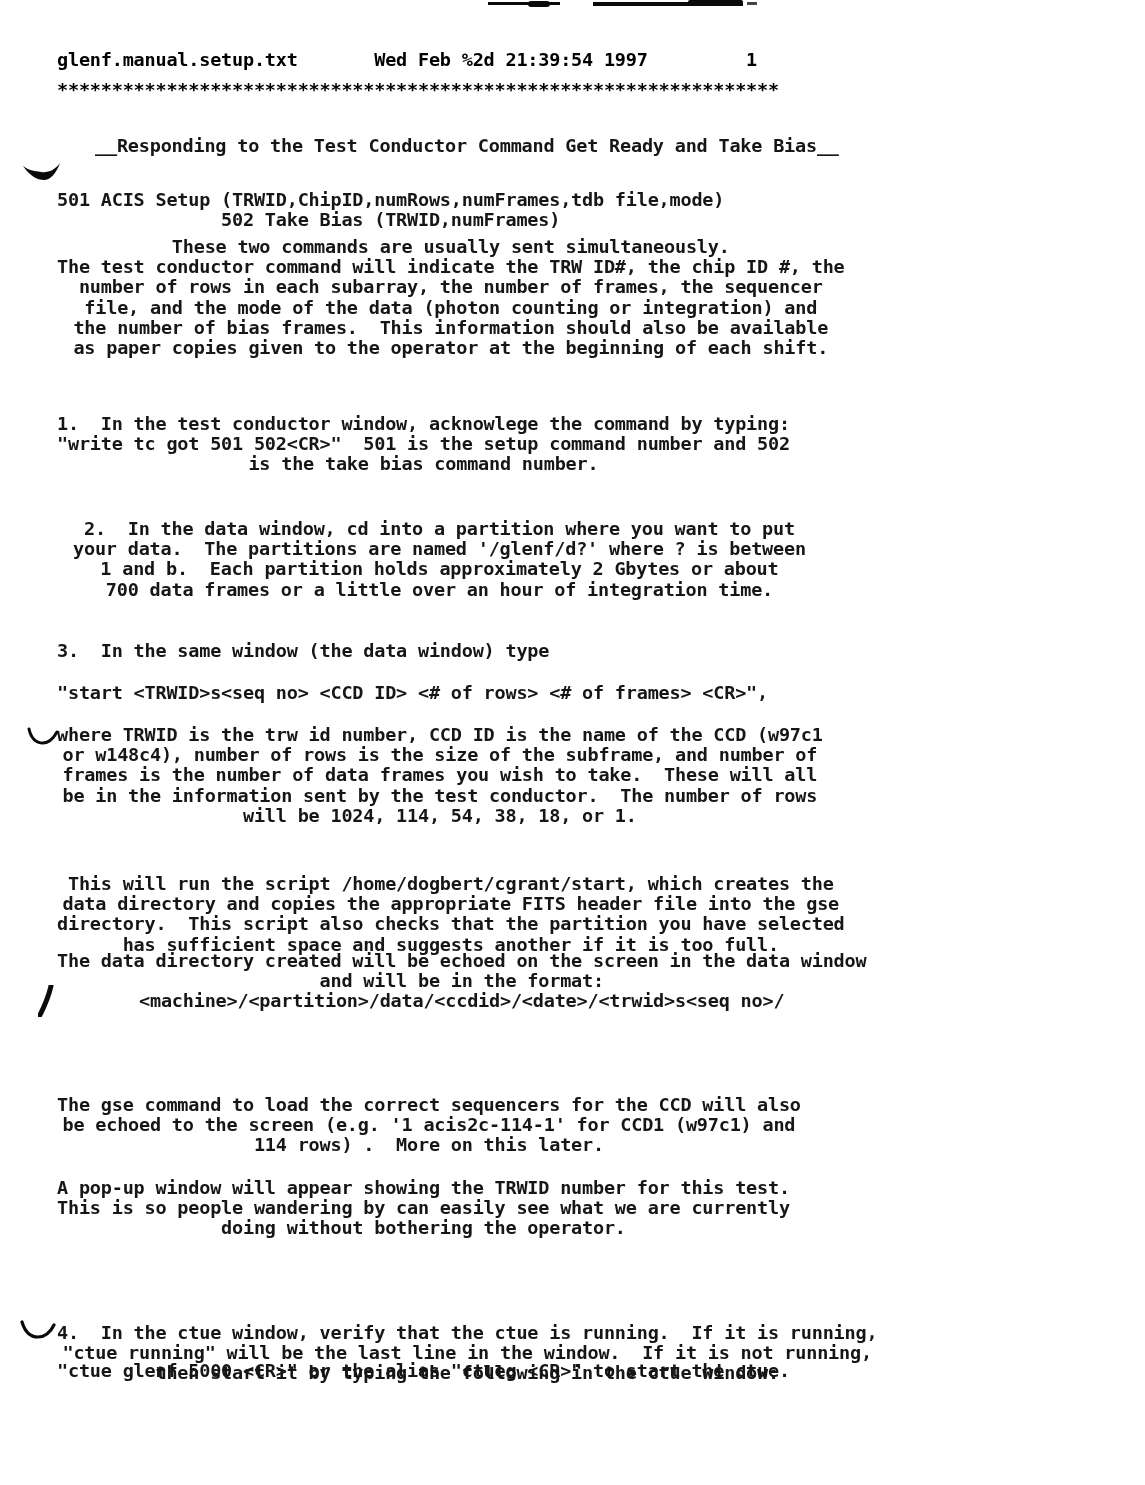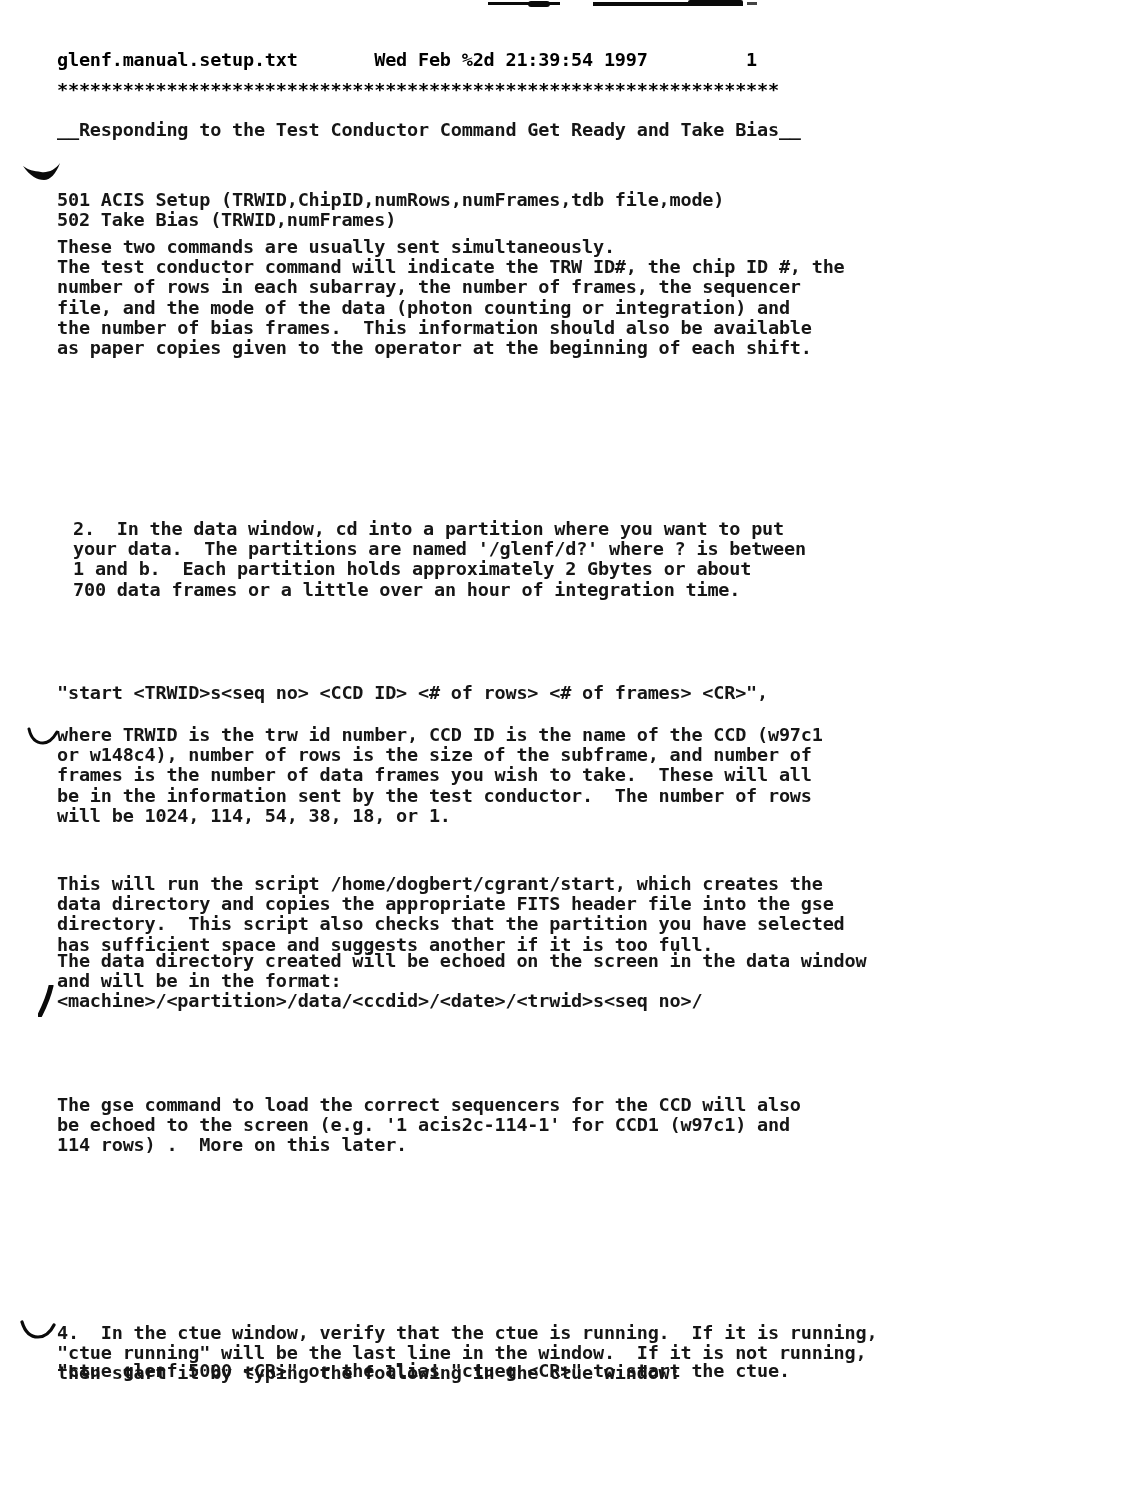--- a/index.html
+++ b/index.html
@@ -2,20 +2,21 @@
 <html><head>
 <meta charset="utf-8">
 <style>
   html,body{margin:0;padding:0;background:#ffffff;}
   .page{
     position:relative;
     width:1065px;height:1485px;
     background:#ffffff;
     overflow:hidden;
     font-family:"DejaVu Sans Mono","Liberation Mono",monospace;
+    text-align:center;
   }
   pre.txt{
     position:absolute;
     left:57px;
     margin:0;
     font-family:"DejaVu Sans Mono","Liberation Mono",monospace;
     font-size:18.5px;
     line-height:20.2px;
     white-space:pre;
     color:#161616;
@@ -33,50 +34,57 @@
 
   <div class="artifact" style="left:488px;top:2px;width:72px;height:3px;"></div>
   <div class="artifact" style="left:528px;top:1px;width:22px;height:6px;border-radius:3px;"></div>
   <div class="artifact" style="left:593px;top:2px;width:150px;height:4px;"></div>
   <div class="artifact" style="left:688px;top:0;width:55px;height:6px;border-radius:2px;"></div>
   <div class="artifact" style="left:747px;top:2px;width:10px;height:3px;background:#444;"></div>
   <div class="artifact" style="left:1105px;top:1px;width:18px;height:4px;background:#c6c6c6;"></div>
 
   <pre class="txt header" style="top:50px;">glenf.manual.setup.txt       Wed Feb %2d 21:39:54 1997         1</pre>
   <pre class="txt header" style="top:80px;">******************************************************************</pre>
-  <pre class="txt" style="top:120px;">__Responding to the Test Conductor Command Get Ready and Take Bias__</pre>
+  <pre class="txt" style="top:136px;margin-left:38px;">__Responding to the Test Conductor Command Get Ready and Take Bias__</pre>
 
   <pre class="txt" style="top:190px;">501 ACIS Setup (TRWID,ChipID,numRows,numFrames,tdb file,mode)
 502 Take Bias (TRWID,numFrames)</pre>
   <pre class="txt" style="top:237px;">These two commands are usually sent simultaneously.
 The test conductor command will indicate the TRW ID#, the chip ID #, the
 number of rows in each subarray, the number of frames, the sequencer
 file, and the mode of the data (photon counting or integration) and
 the number of bias frames.  This information should also be available
 as paper copies given to the operator at the beginning of each shift.</pre>
+  <pre class="txt" style="top:414px;">1.  In the test conductor window, acknowlege the command by typing:
+"write tc got 501 502&lt;CR&gt;"  501 is the setup command number and 502
+is the take bias command number.</pre>
   <pre class="txt" style="top:519px;margin-left:16px;">2.  In the data window, cd into a partition where you want to put
 your data.  The partitions are named '/glenf/d?' where ? is between
 1 and b.  Each partition holds approximately 2 Gbytes or about
 700 data frames or a little over an hour of integration time.</pre>
+  <pre class="txt" style="top:641px;">3.  In the same window (the data window) type</pre>
   <pre class="txt" style="top:683px;">"start &lt;TRWID&gt;s&lt;seq no&gt; &lt;CCD ID&gt; &lt;# of rows&gt; &lt;# of frames&gt; &lt;CR&gt;",</pre>
   <pre class="txt" style="top:725px;">where TRWID is the trw id number, CCD ID is the name of the CCD (w97c1
 or w148c4), number of rows is the size of the subframe, and number of
 frames is the number of data frames you wish to take.  These will all
 be in the information sent by the test conductor.  The number of rows
 will be 1024, 114, 54, 38, 18, or 1.</pre>
   <pre class="txt" style="top:848px;margin-top:26px;">This will run the script /home/dogbert/cgrant/start, which creates the
 data directory and copies the appropriate FITS header file into the gse
 directory.  This script also checks that the partition you have selected
 has sufficient space and suggests another if it is too full.</pre>
   <pre class="txt" style="top:951px;">The data directory created will be echoed on the screen in the data window
 and will be in the format:
 &lt;machine&gt;/&lt;partition&gt;/data/&lt;ccdid&gt;/&lt;date&gt;/&lt;trwid&gt;s&lt;seq no&gt;/</pre>
   <pre class="txt" style="top:1095px;">The gse command to load the correct sequencers for the CCD will also
 be echoed to the screen (e.g. '1 acis2c-114-1' for CCD1 (w97c1) and
 114 rows) .  More on this later.</pre>
+  <pre class="txt" style="top:1178px;">A pop-up window will appear showing the TRWID number for this test.
+This is so people wandering by can easily see what we are currently
+doing without bothering the operator.</pre>
   <pre class="txt" style="top:1279px;margin-top:44px;">4.  In the ctue window, verify that the ctue is running.  If it is running,
 "ctue running" will be the last line in the window.  If it is not running,
 then start it by typing the following in the ctue window:</pre>
   <pre class="txt" style="top:1361px;">"ctue glenf 5000 &lt;CR&gt;" or the alias "ctueg &lt;CR&gt;" to start the ctue.</pre>
 
   <svg class="mark" style="left:22px;top:159px;" width="40" height="26" viewBox="0 0 40 26">
     <path d="M1,7 C8,17 15,21 22,21 C28,21 34,15 38,4 C33,11 26,14 19,13 C12,12 6,11 1,7 Z" fill="#0a0a0a"></path>
   </svg>
 
   <svg class="mark" style="left:27px;top:727px;" width="32" height="20" viewBox="0 0 32 20">

